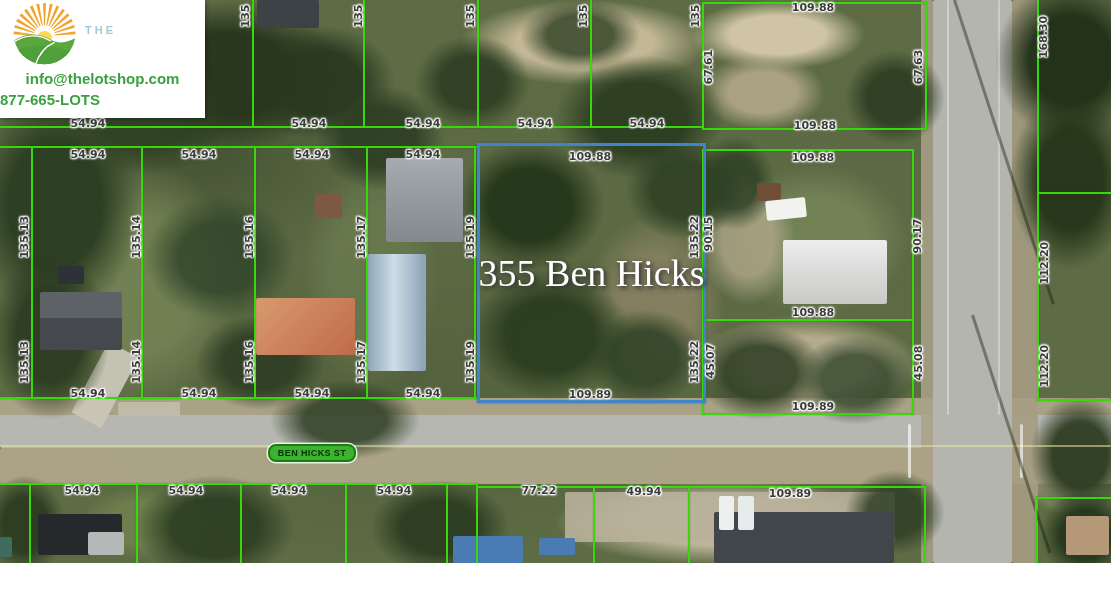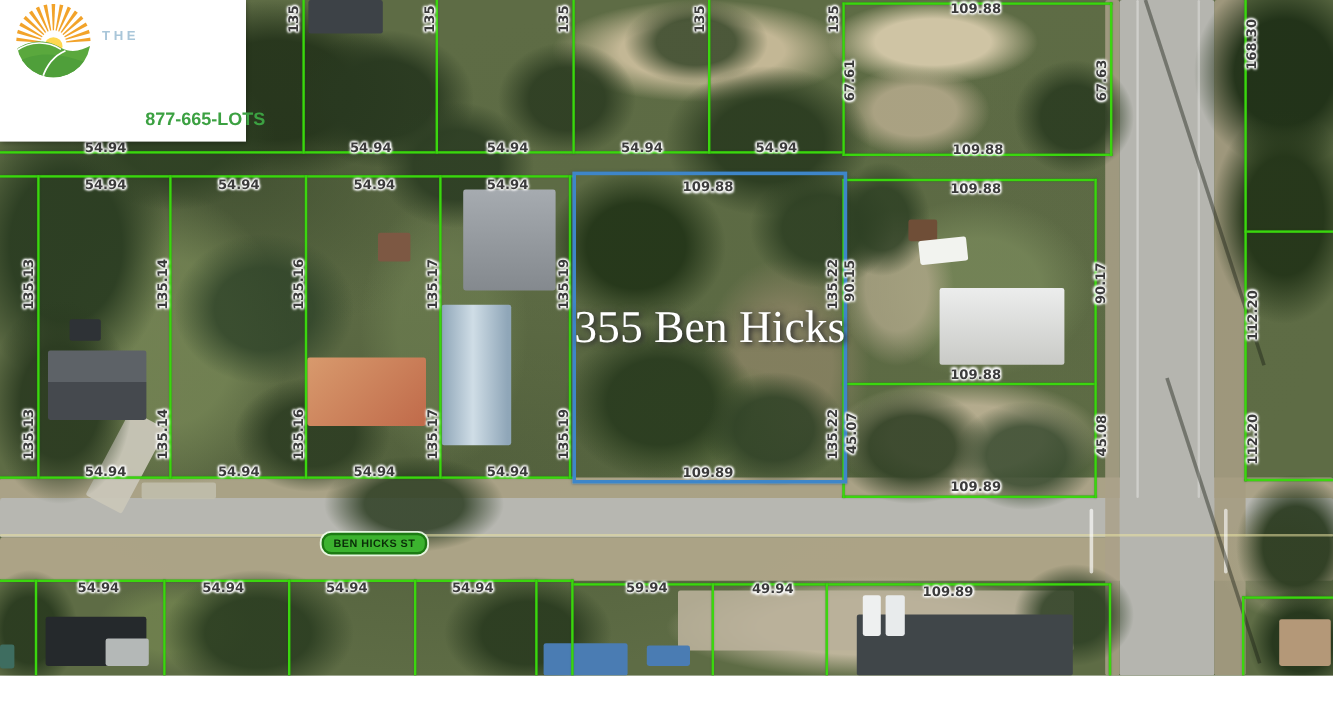--- a/index.html
+++ b/index.html
@@ -31,21 +31,21 @@
                font:700 9px "Liberation Sans",sans-serif;color:#0a2e08;letter-spacing:.4px;white-space:nowrap;}
   .shadowline{position:absolute;width:3px;background:rgba(25,28,18,.42);z-index:6;transform-origin:top center;}
   .logo-card{position:absolute;left:0;top:0;width:205px;height:118px;background:#ffffff;z-index:30;
              box-shadow:1px 1px 4px rgba(0,0,0,.35);}
   .logo-the{position:absolute;left:85px;top:24px;font:700 11px "Liberation Sans",sans-serif;
             color:#a9c6d9;letter-spacing:3px;}
   .logo-name{position:absolute;left:77px;top:34px;font:800 22px "Liberation Sans",sans-serif;
              color:#3ca142;letter-spacing:.5px;white-space:nowrap;}
   .logo-email{position:absolute;left:0;top:70px;width:100%;text-align:center;
               font:700 15px "Liberation Sans",sans-serif;color:#3ca142;}
-  .logo-phone{position:absolute;left:16px;top:91px;width:100%;text-align:right;
+  .logo-phone{position:absolute;left:0;top:91px;width:100%;text-align:left;
               font:700 15px "Liberation Sans",sans-serif;color:#3ca142;}
   .sun{position:absolute;left:13px;top:2px;width:63px;height:63px;}
   .caption{position:absolute;left:0;top:563px;width:1111px;height:42px;background:#ffffff;
            display:flex;align-items:center;justify-content:center;
            font-family:"Liberation Serif",serif;font-size:32px;color:#161616;letter-spacing:1px;white-space:nowrap;}
 </style>
 </head>
 <body>
 
 <div class="stage">
@@ -215,21 +215,21 @@
         <span class="meas" style="left: 88px; top: 393px;">54.94</span>
         <span class="meas" style="left: 199px; top: 393px;">54.94</span>
         <span class="meas" style="left: 312px; top: 393px;">54.94</span>
         <span class="meas" style="left: 423px; top: 393px;">54.94</span>
         <span class="meas" style="left: 590px; top: 394px;">109.89</span>
         <span class="meas" style="left: 813px; top: 406px;">109.89</span>
         <span class="meas" style="left: 82px; top: 490px;">54.94</span>
         <span class="meas" style="left: 186px; top: 490px;">54.94</span>
         <span class="meas" style="left: 289px; top: 490px;">54.94</span>
         <span class="meas" style="left: 394px; top: 490px;">54.94</span>
-        <span class="meas" style="left: 539px; top: 490px;">59.94</span>
+        <span class="meas" style="left: 539px; top: 490px;">77.22</span>
         <span class="meas" style="left: 644px; top: 491px;">49.94</span>
         <span class="meas" style="left: 790px; top: 493px;">109.89</span>
       </div>
 
     <div class="highlight" id="highlight" style="left: 477px; top: 143px; width: 223px; height: 254px;">
       <div class="hp-label">355 Ben Hicks</div>
     </div>
 
     <div class="street-pill">BEN HICKS ST</div>
 
@@ -261,17 +261,18 @@
           </g>
           <circle cx="50" cy="54" r="17" fill="#ffffff"></circle>
           <circle cx="50" cy="58" r="12" fill="#ffd84f"></circle>
           <path d="M-5,66 C20,46 44,50 60,60 C76,69 92,62 105,54 L105,105 L-5,105 Z" fill="#5aa83d"></path>
           <path d="M-5,68 C20,48 44,52 60,62" fill="none" stroke="#ffffff" stroke-width="2"></path>
           <path d="M-5,84 C25,62 60,66 105,84 L105,105 L-5,105 Z" fill="#4f9f3a"></path>
           <path d="M34,105 C40,82 52,70 66,64" fill="none" stroke="#ffffff" stroke-width="2.4"></path>
         </g>
       </svg>
       <div class="logo-the">THE</div>
+      <div class="logo-email">info@thelotshop.com</div>
       <div class="logo-phone">877-665-LOTS</div>
     </div>
   </div>
 
 </div>
 
 </body></html>

